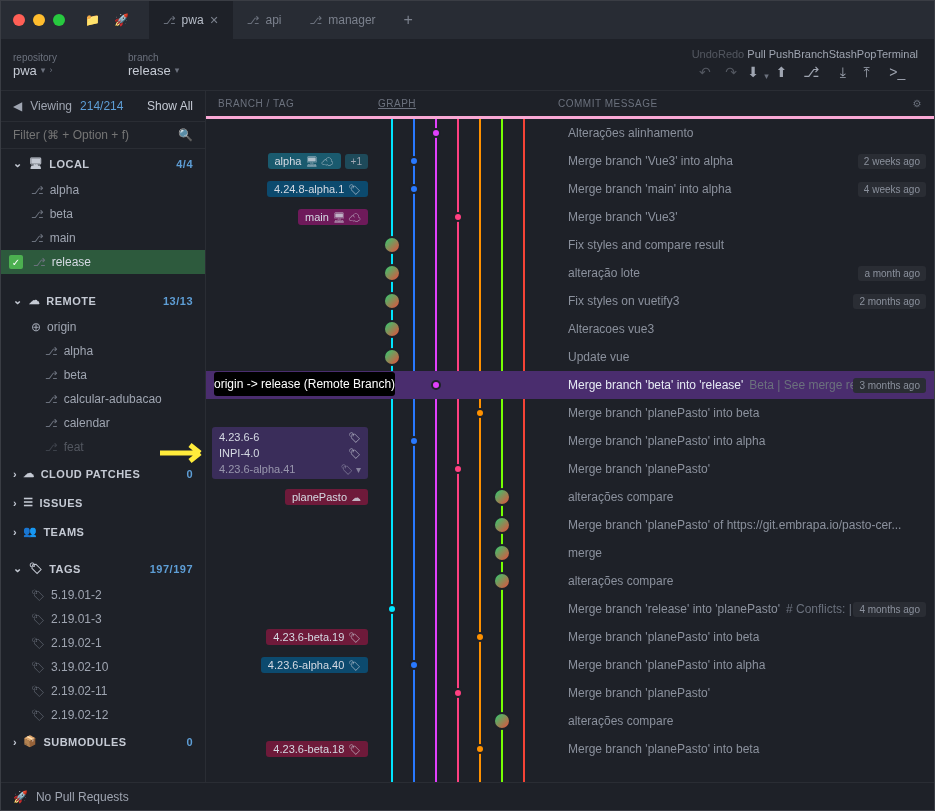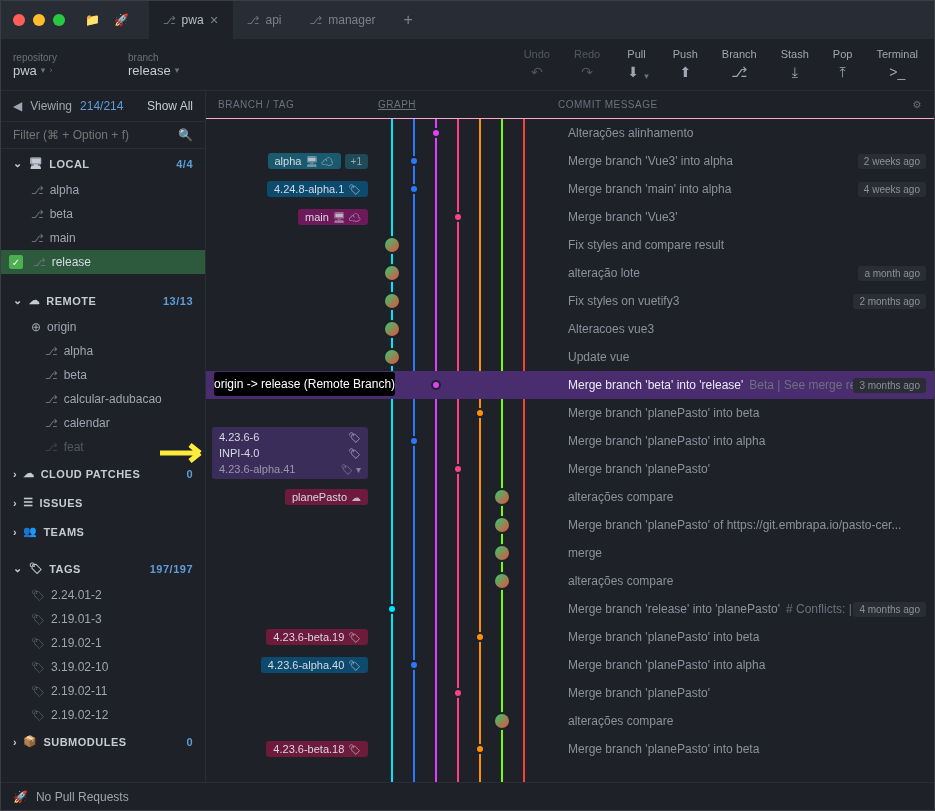--- a/index.html
+++ b/index.html
@@ -20,21 +20,21 @@
 .tab-close { color: #7b818d; font-size: 11px; }
 .tab-add { display: flex; align-items: center; padding: 0 14px; color: #7b818d; font-size: 16px; }
 
 
 .toolbar-row { height: 52px; background: #1e2128; border-bottom: 1px solid #2a2d34; display: flex; align-items: center; }
 .repo-selector { width: 115px; padding: 4px 12px; }
 .branch-selector { padding: 4px 12px; }
 .sel-label { color: #6b717d; font-size: 10px; }
 .sel-val { display: flex; align-items: center; gap: 4px; color: #c5cad4; font-size: 13px; }
 .chev { font-size: 9px; color: #6b717d; }
-.tool-actions { margin-left: auto; display: flex; gap: 24px; padding-right: 16px; }
+.tool-actions { margin-left: auto; display: flex; padding-right: 16px; }
 .tool-btn { display: flex; flex-direction: column; align-items: center; gap: 3px; color: #9fa5b1; cursor: pointer; font-size: 11px; }
 .tool-btn.disabled { opacity: 0.4; }
 .tool-icon { width: 18px; height: 18px; display: flex; align-items: center; justify-content: center; font-size: 14px; }
 .tool-double { display: flex; align-items: flex-end; gap: 2px; }
 
 
 .main { flex: 1; display: flex; overflow: hidden; }
 .sidebar { width: 205px; background: #1e2128; border-right: 1px solid #2a2d34; display: flex; flex-direction: column; overflow-y: auto; position: relative; }
 .sidebar::-webkit-scrollbar { width: 6px; }
 .sidebar::-webkit-scrollbar-thumb { background: #3a3d44; border-radius: 3px; }
@@ -47,21 +47,21 @@
 .sect-header .count { margin-left: auto; color: #5e9ed6; font-size: 11px; }
 .tree-item { display: flex; align-items: center; gap: 6px; padding: 5px 12px 5px 30px; color: #9fa5b1; cursor: pointer; font-size: 12px; }
 .tree-item.nested { padding-left: 44px; }
 .tree-item.selected { background: #2d5a3d; color: #d5dae3; }
 .tree-item .check { width: 14px; height: 14px; background: #4caf50; border-radius: 2px; display: flex; align-items: center; justify-content: center; color: #fff; font-size: 10px; margin-left: -22px; margin-right: 4px; }
 .branch-ico { color: #6b717d; font-size: 11px; }
 .statusbar { height: 28px; background: #1e2128; border-top: 1px solid #2a2d34; display: flex; align-items: center; padding: 0 12px; gap: 8px; color: #9fa5b1; }
 
 
 .graph-area { flex: 1; display: flex; flex-direction: column; overflow: hidden; }
-.graph-header { height: 28px; display: flex; align-items: center; color: #6b717d; font-size: 10px; letter-spacing: 0.5px; border-bottom: 1px solid #f9a8d4; padding: 0 12px; }
+.graph-header { height: 28px; display: flex; align-items: center; color: #6b717d; font-size: 10px; letter-spacing: 0.5px; border-bottom: 3px solid #f9a8d4; padding: 0 12px; }
 .gh-branch { width: 160px; }
 .gh-graph { width: 180px; text-decoration: underline; }
 .gh-msg { flex: 1; }
 .gh-gear { color: #6b717d; }
 .commit-list { flex: 1; overflow-y: auto; position: relative; }
 .commit-row { height: 28px; display: flex; align-items: center; position: relative; }
 .commit-row.selected { background: #4a2d6e; }
 .ref-col { width: 168px; display: flex; align-items: center; gap: 4px; justify-content: flex-end; padding-right: 6px; }
 .ref-pill { display: inline-flex; align-items: center; gap: 4px; padding: 2px 7px; border-radius: 3px; font-size: 11px; color: #d5dae3; white-space: nowrap; }
 .ref-alpha { background: #1a5a6e; }
@@ -260,21 +260,21 @@
 
       <div style="height:8px"></div>
       <div class="sect-header">
         <span>⌄</span>
         <span>🏷</span>
         <span>TAGS</span>
         <span class="count">197/197</span>
       </div>
       <div class="tree-item">
           <span class="branch-ico">🏷</span>
-          <span>2.24.01-2</span>
+          <span>5.19.01-2</span>
         </div>
       <div class="tree-item">
           <span class="branch-ico">🏷</span>
           <span>2.19.01-3</span>
         </div>
       <div class="tree-item">
           <span class="branch-ico">🏷</span>
           <span>2.19.02-1</span>
         </div>
       <div class="tree-item">

